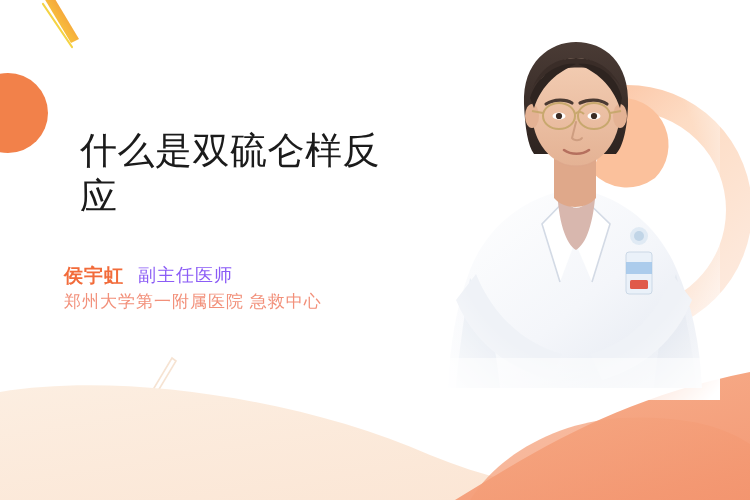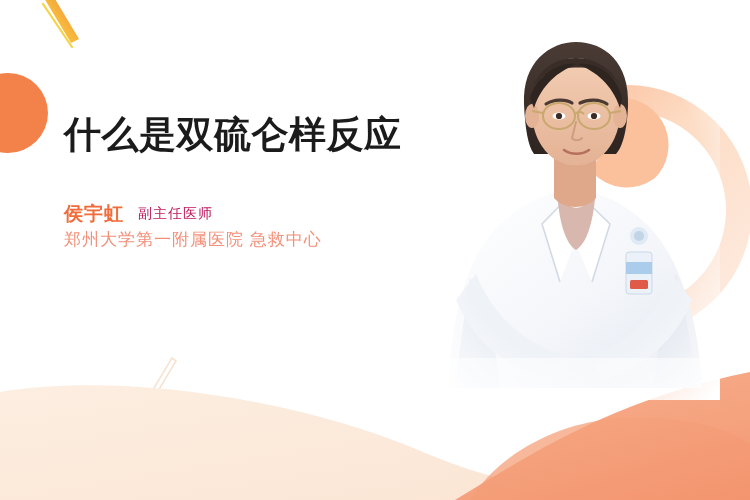--- a/index.html
+++ b/index.html
@@ -29,43 +29,43 @@
   .text-block {
     position: absolute;
     left: 64px;
     top: 112px;
     width: 360px;
     z-index: 6;
   }
   .title {
     font-size: 37px;
     line-height: 46px;
-    font-weight: 700;
+    font-weight: 400;
     color: #1b1b1b;
     letter-spacing: 0.5px;
-    margin: 0;
+    margin: 16px;
     white-space: normal;
   }
   .byline {
     margin-top: 43px;
     display: flex;
-    align-items: center;
+    align-items: flex-start;
     gap: 14px;
     white-space: nowrap;
   }
   .doctor-name {
     font-size: 19px;
     font-weight: 700;
     color: #F26B3A;
     letter-spacing: 1px;
   }
   .doctor-rank {
-    font-size: 14px;
+    font-size: 18px;
     font-weight: 400;
-    color: #be185d;
+    color: #8b5cf6;
     letter-spacing: 1px;
   }
   .affiliation {
     margin-top: 1px;
     font-size: 17px;
     font-weight: 400;
     color: #F2907A;
     letter-spacing: 1px;
     white-space: nowrap;
   }

